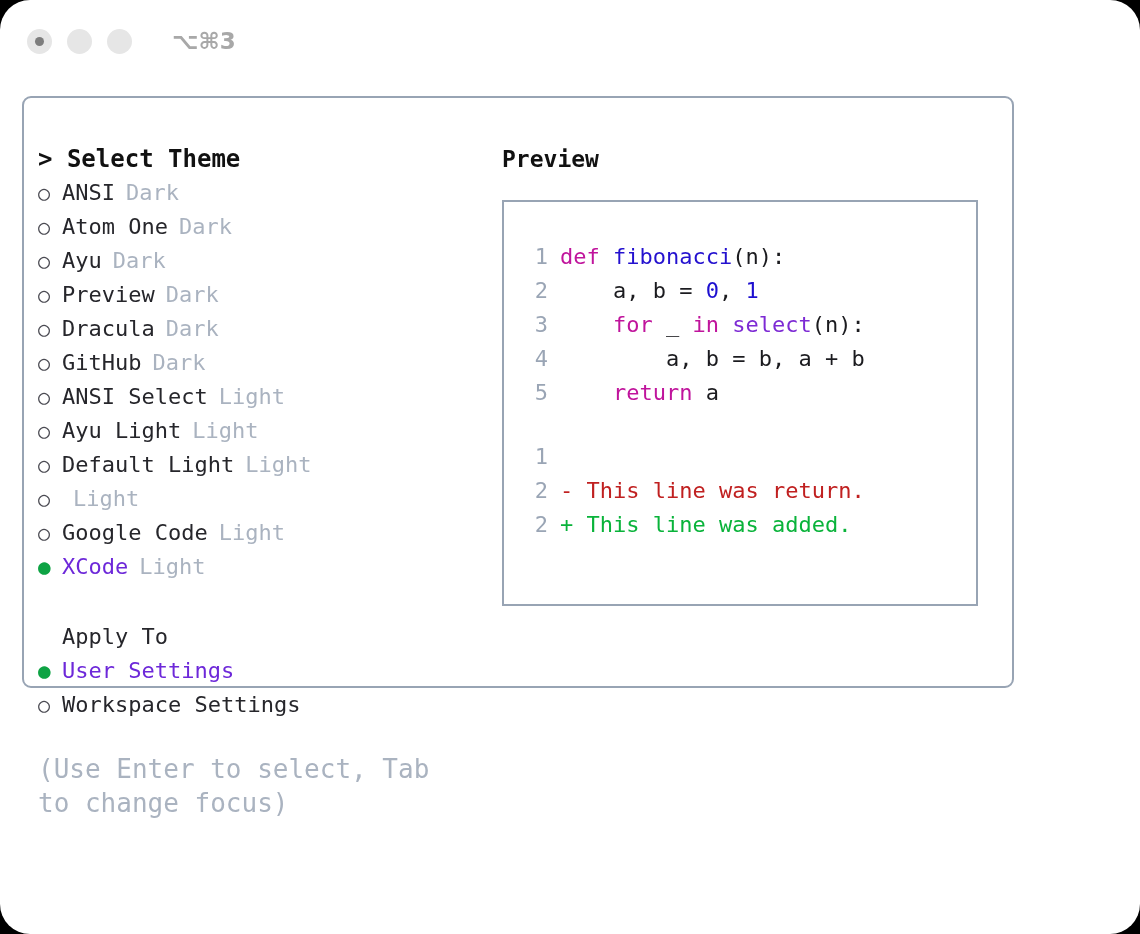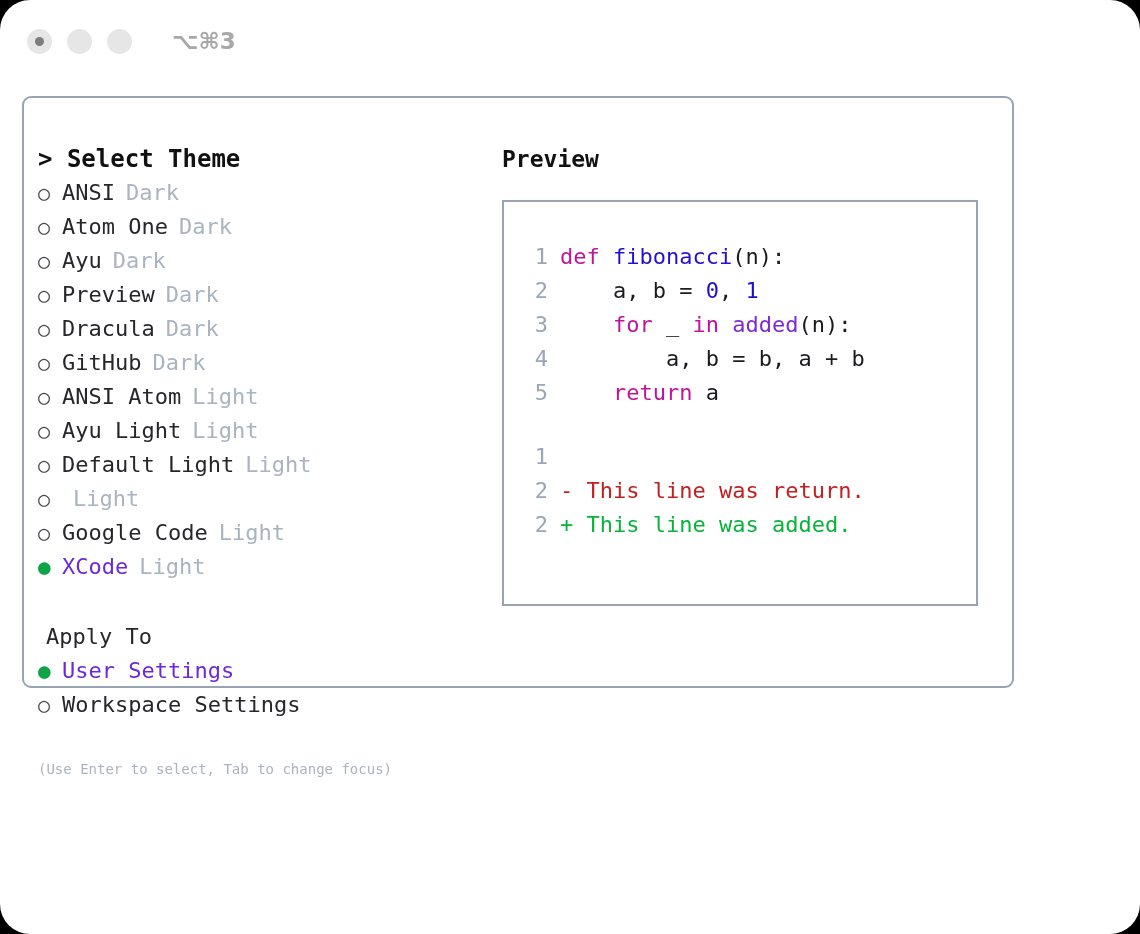--- a/index.html
+++ b/index.html
@@ -118,30 +118,30 @@
   }
   .opt-name { color: #26262b; }
   .opt-row.selected .opt-name { color: #6d28d9; }
   .opt-variant {
     color: #aab3c0;
     margin-left: 11px;
   }
 
   .apply-title {
     margin-top: 36px;
-    margin-left: 8px;
+    margin-left: 24px;
     font-size: 22px;
     color: #26262b;
     line-height: 34px;
     white-space: pre;
   }
 
   .hint {
     margin-top: 30px;
-    font-size: 14px;
+    font-size: 26px;
     line-height: 34px;
     color: #aab3c0;
     width: 410px;
     white-space: pre-wrap;
   }
 
   
   .right-col {
     position: absolute;
     left: 478px;
@@ -210,21 +210,21 @@
 
       <div class="left-col">
         <div class="section-title">&gt; Select Theme</div>
         <div id="theme-list">
             <div class="opt-row"><span class="bullet">○</span><span class="opt-name">ANSI</span><span class="opt-variant">Dark</span></div>
             <div class="opt-row"><span class="bullet">○</span><span class="opt-name">Atom One</span><span class="opt-variant">Dark</span></div>
             <div class="opt-row"><span class="bullet">○</span><span class="opt-name">Ayu</span><span class="opt-variant">Dark</span></div>
             <div class="opt-row"><span class="bullet">○</span><span class="opt-name">Preview</span><span class="opt-variant">Dark</span></div>
             <div class="opt-row"><span class="bullet">○</span><span class="opt-name">Dracula</span><span class="opt-variant">Dark</span></div>
             <div class="opt-row"><span class="bullet">○</span><span class="opt-name">GitHub</span><span class="opt-variant">Dark</span></div>
-            <div class="opt-row"><span class="bullet">○</span><span class="opt-name">ANSI Atom</span><span class="opt-variant">Light</span></div>
+            <div class="opt-row"><span class="bullet">○</span><span class="opt-name">ANSI Select</span><span class="opt-variant">Light</span></div>
             <div class="opt-row"><span class="bullet">○</span><span class="opt-name">Ayu Light</span><span class="opt-variant">Light</span></div>
             <div class="opt-row"><span class="bullet">○</span><span class="opt-name">Default Light</span><span class="opt-variant">Light</span></div>
             <div class="opt-row"><span class="bullet">○</span><span class="opt-variant">Light</span></div>
             <div class="opt-row"><span class="bullet">○</span><span class="opt-name">Google Code</span><span class="opt-variant">Light</span></div>
             <div class="opt-row selected"><span class="bullet sel">●</span><span class="opt-name">XCode</span><span class="opt-variant">Light</span></div>
           </div>
 
         <div class="apply-title">Apply To</div>
         <div id="apply-list">
             <div class="opt-row selected"><span class="bullet sel">●</span><span class="opt-name">User Settings</span></div>
@@ -233,21 +233,21 @@
 
         <div class="hint">(Use Enter to select, Tab to change focus)</div>
       </div>
 
       <div class="right-col">
         <div class="preview-title">Preview</div>
         <div class="preview-box">
           <div id="code-block">
               <div class="code-line"><span class="ln">1</span><span><span class="tok-kw">def </span><span class="tok-fn">fibonacci</span><span class="tok-pl">(n):</span></span></div>
               <div class="code-line"><span class="ln">2</span><span><span class="tok-pl">    a, b = </span><span class="tok-num">0</span><span class="tok-pl">, </span><span class="tok-num">1</span></span></div>
-              <div class="code-line"><span class="ln">3</span><span><span class="tok-pl">    </span><span class="tok-kw">for</span><span class="tok-pl"> _ </span><span class="tok-kw">in</span><span class="tok-pl"> </span><span class="tok-call">added</span><span class="tok-pl">(n):</span></span></div>
+              <div class="code-line"><span class="ln">3</span><span><span class="tok-pl">    </span><span class="tok-kw">for</span><span class="tok-pl"> _ </span><span class="tok-kw">in</span><span class="tok-pl"> </span><span class="tok-call">select</span><span class="tok-pl">(n):</span></span></div>
               <div class="code-line"><span class="ln">4</span><span><span class="tok-pl">        a, b = b, a + b</span></span></div>
               <div class="code-line"><span class="ln">5</span><span><span class="tok-pl">    </span><span class="tok-kw">return</span><span class="tok-pl"> a</span></span></div>
             </div>
           <div class="code-gap"></div>
           <div id="diff-block">
               <div class="code-line"><span class="ln">1</span><span class="tok-ctx"> </span></div>
               <div class="code-line"><span class="ln">2</span><span class="tok-del">-</span><span class="tok-del"> This line was return.</span></div>
               <div class="code-line"><span class="ln">2</span><span class="tok-add">+</span><span class="tok-add"> This line was added.</span></div>
             </div>
         </div>

